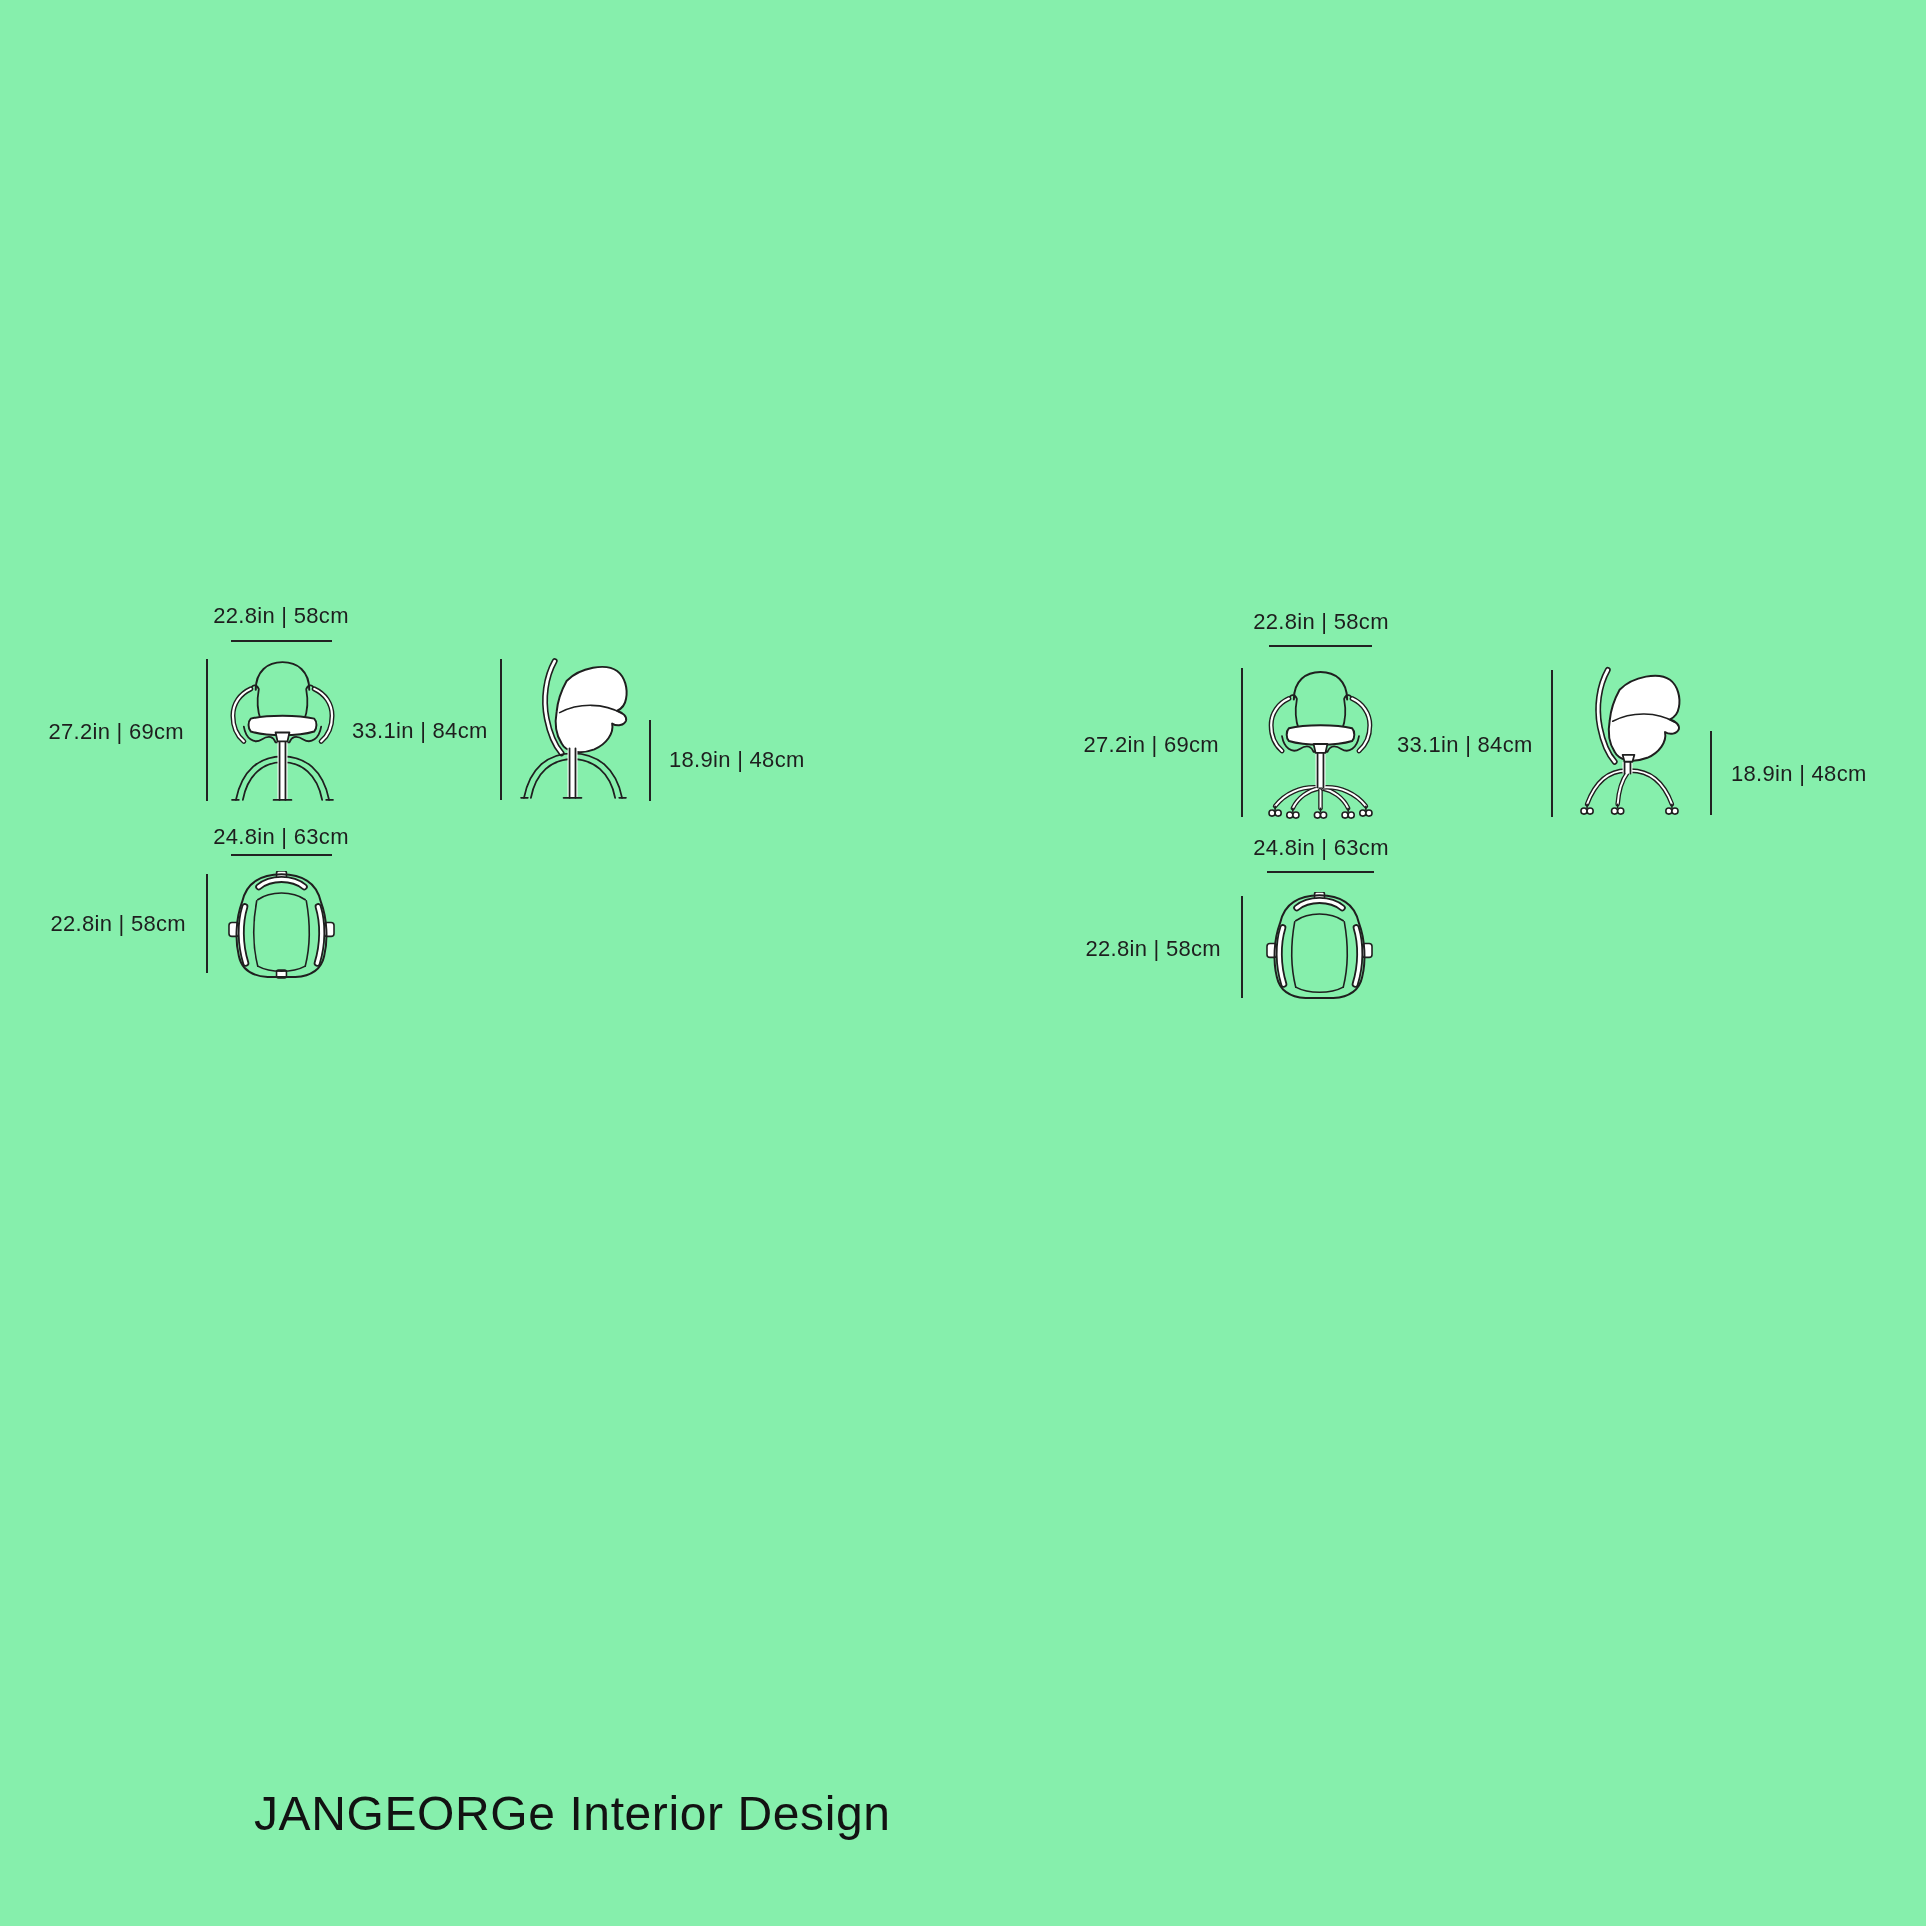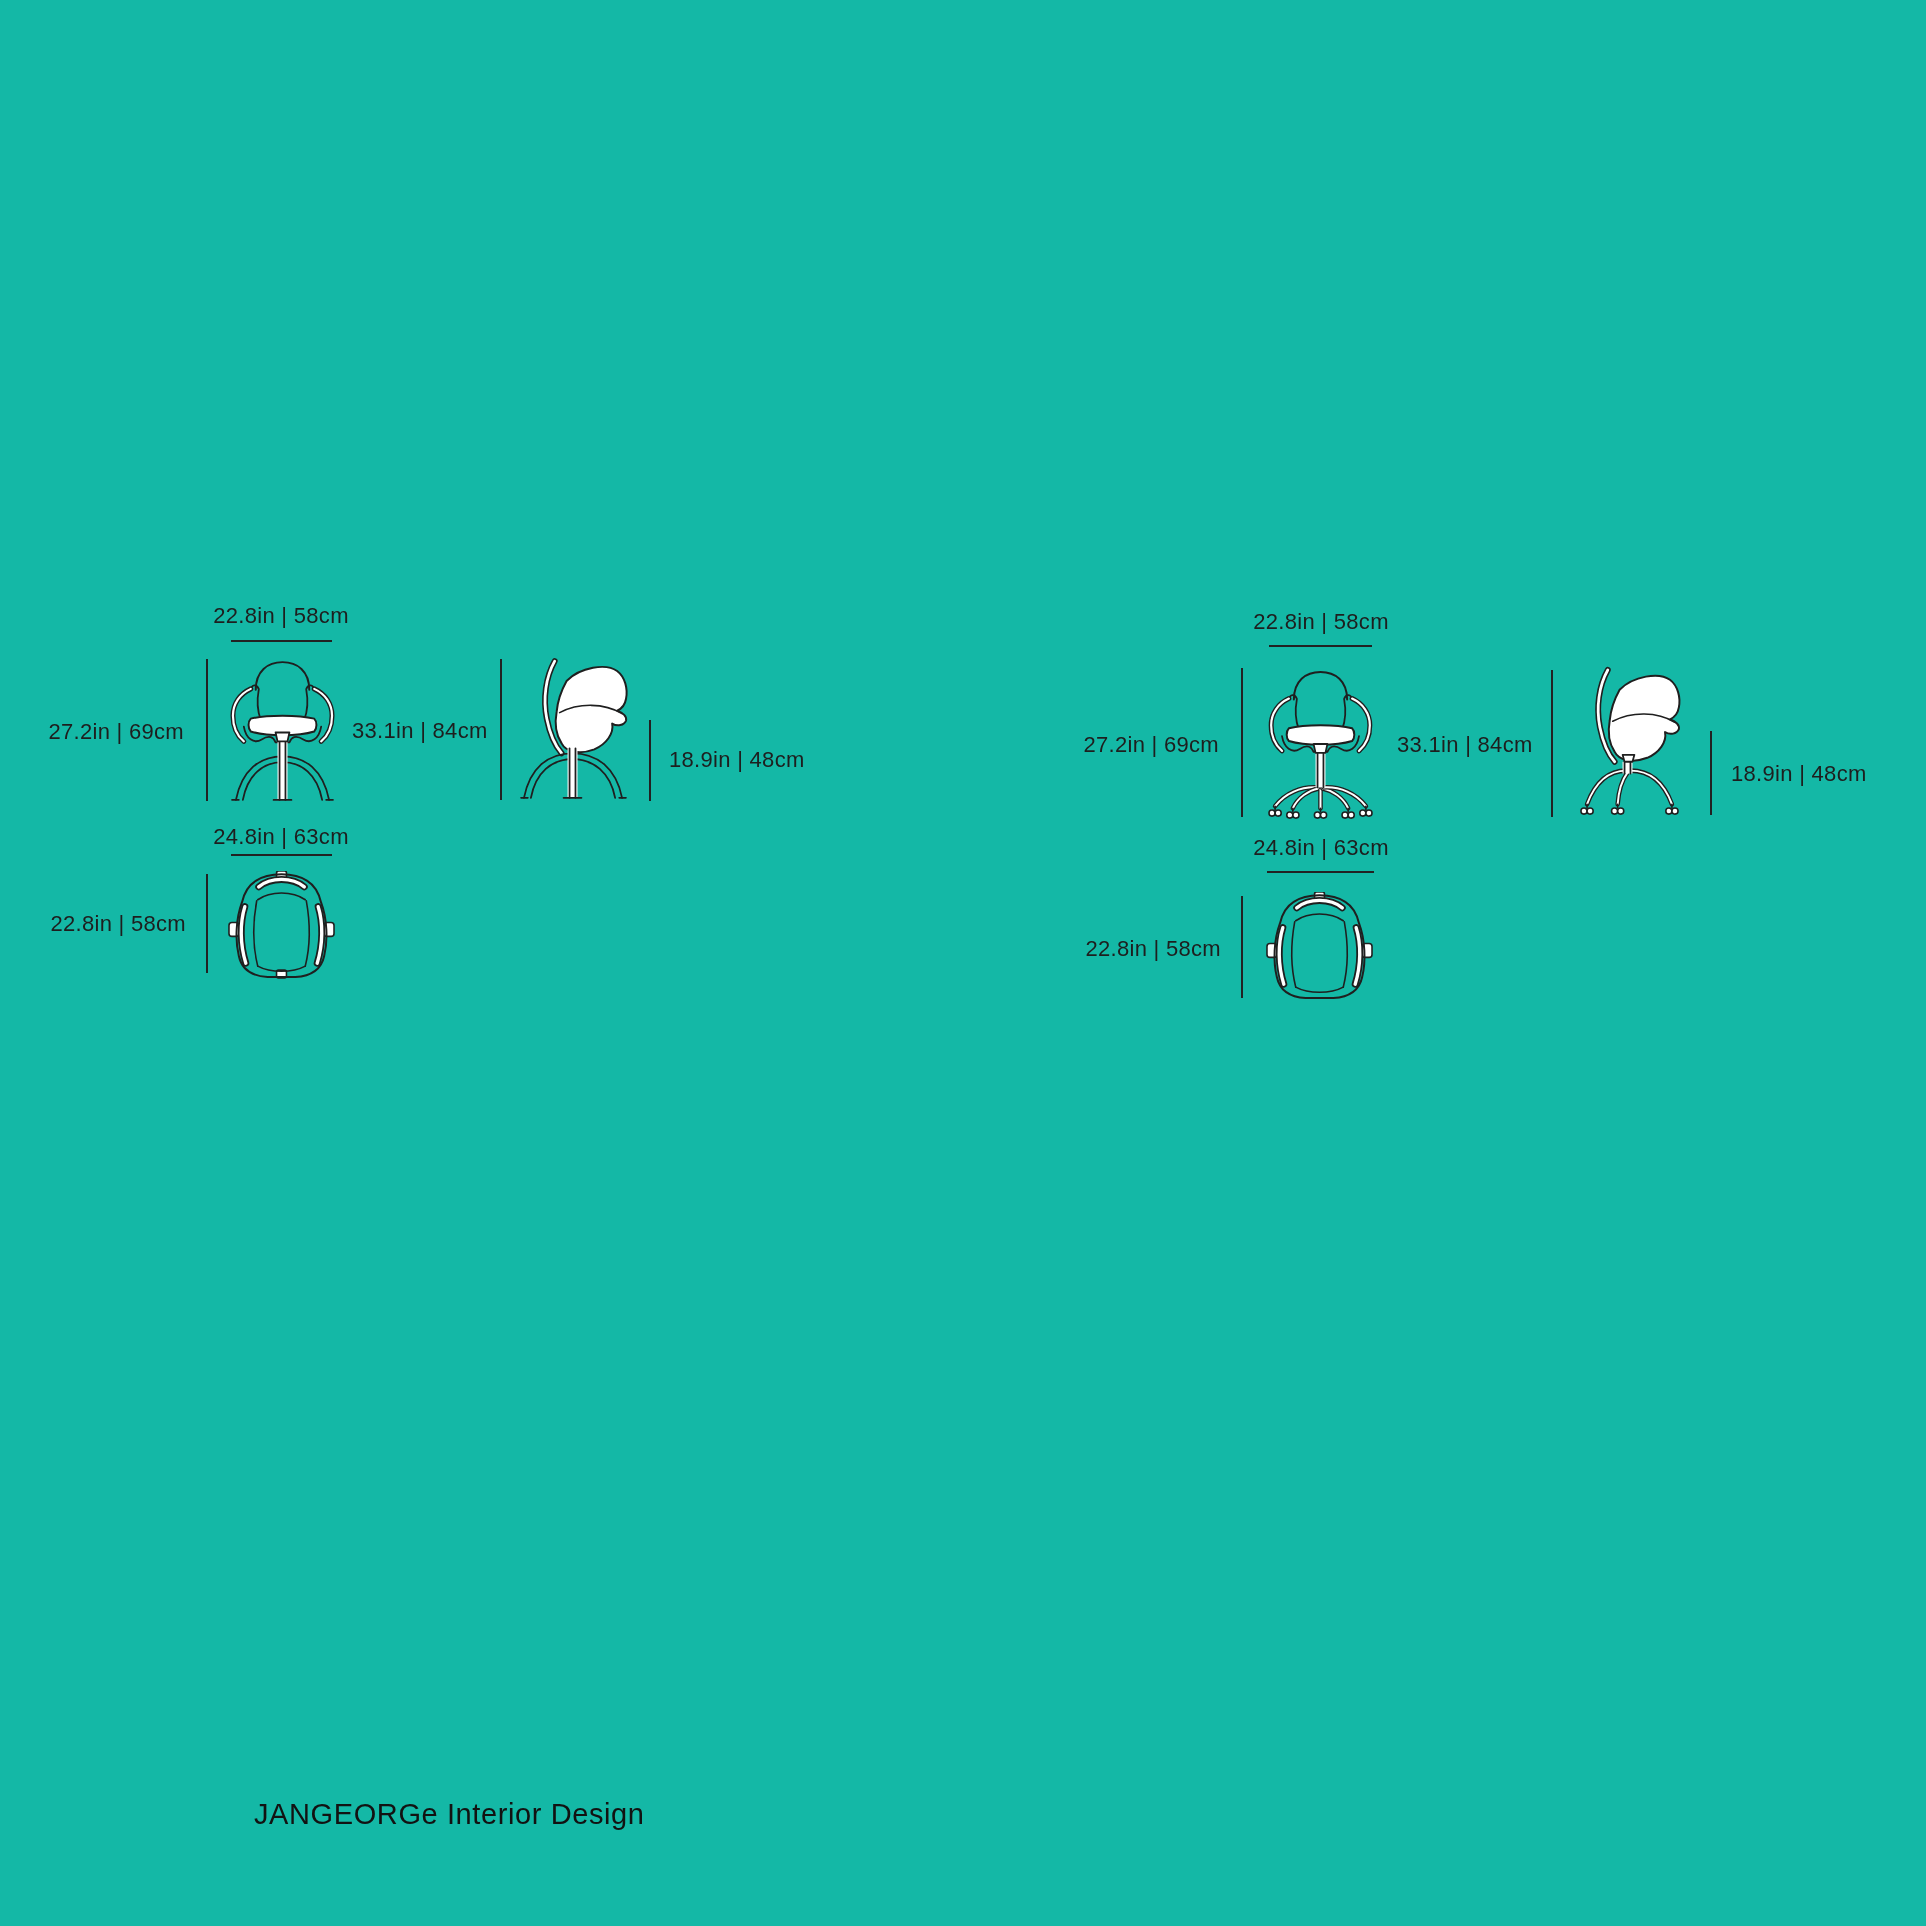--- a/index.html
+++ b/index.html
@@ -1,25 +1,25 @@
 <!DOCTYPE html>
 <html><head>
 <meta charset="utf-8">
 <style>
   html,body{margin:0;padding:0;background:#ffffff;}
-  .canvas{position:relative;width:1927px;height:1927px;background:#14b8a6;overflow:hidden;
+  .canvas{position:relative;width:1927px;height:1927px;background:#86efac;overflow:hidden;
           font-family:"Liberation Sans",sans-serif;color:#1e1e1e;}
   .dim{position:absolute;font-size:22px;line-height:27px;color:#1e1e1e;letter-spacing:0.3px;white-space:nowrap;}
   .ctr{text-align:center}
   .rgt{text-align:right}
   .hline,.vline{position:absolute;background:#222222;}
   .hline{height:2px}
   .vline{width:2px}
   .draw{position:absolute}
-  .footer-text{position:absolute;font-size:29px;line-height:42px;color:#121212;letter-spacing:0.6px;white-space:nowrap;}
+  .footer-text{position:absolute;font-size:48px;line-height:42px;color:#121212;letter-spacing:0.6px;white-space:nowrap;}
   
   .ln{fill:none;stroke:#1f1f1f;stroke-width:2;stroke-linecap:round;stroke-linejoin:round}
   .ln18{fill:none;stroke:#1f1f1f;stroke-width:1.8;stroke-linecap:round;stroke-linejoin:round}
   .ln16{fill:none;stroke:#1f1f1f;stroke-width:1.6;stroke-linecap:round;stroke-linejoin:round}
   .t5 {fill:none;stroke:#1f1f1f;stroke-width:5;stroke-linecap:round}
   .t5i{fill:none;stroke:#ffffff;stroke-width:2.2;stroke-linecap:round}
   .t6 {fill:none;stroke:#1f1f1f;stroke-width:6;stroke-linecap:round}
   .t6i{fill:none;stroke:#ffffff;stroke-width:2.8;stroke-linecap:round}
   .t7 {fill:none;stroke:#1f1f1f;stroke-width:7;stroke-linecap:round}
   .t7i{fill:none;stroke:#ffffff;stroke-width:3.4;stroke-linecap:round}

